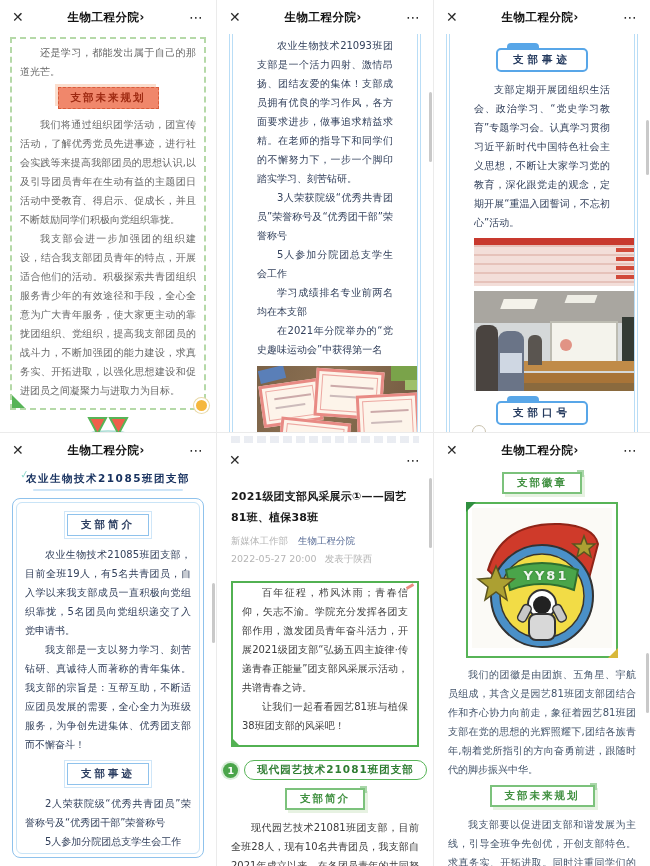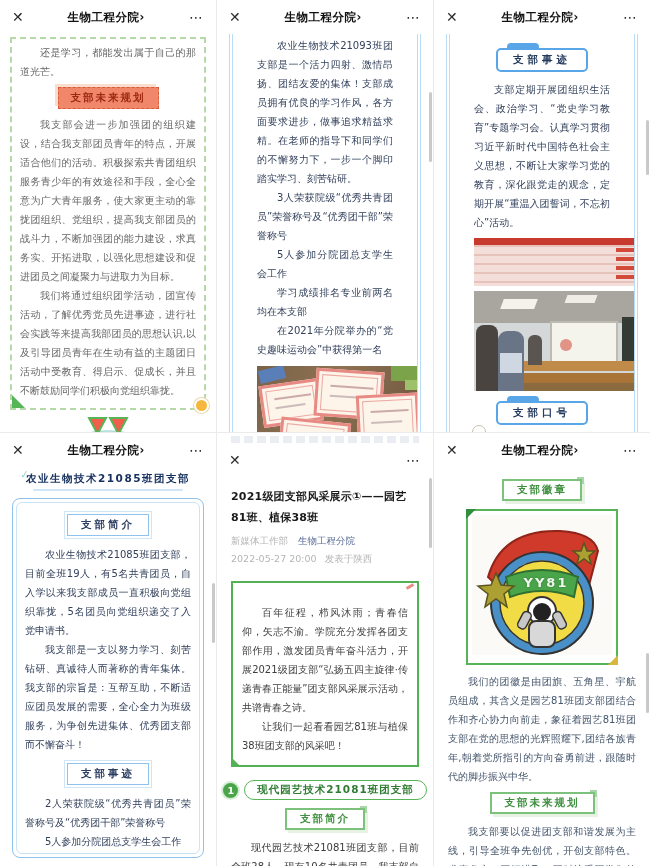--- a/index.html
+++ b/index.html
@@ -88,21 +88,21 @@
   .p4boxin { border:1px solid #c9e4f7; border-radius:6px; padding:2px 8px 6px; height:100%; overflow:hidden; }
   .p4 .t { color:#33415c; }
 
   
   .p5t { margin:9px 14px 7px; font-size:11px; font-weight:bold; color:#1a1a1a; line-height:21px; letter-spacing:0.2px; }
   .p5by { margin:0 14px; font-size:9.5px; }
   .p5dept { color:#b5b5b5; }
   .p5acct { color:#576b95; margin-left:7px; cursor:pointer; }
   .p5date { margin:5px 14px 0; font-size:9.5px; color:#b5b5b5; }
   .p5loc { margin-left:5px; }
-  .gbox { position:relative; margin:15px 14px 0; border:2px solid #52b152; padding:20px 9px 10px; }
+  .gbox { position:relative; margin:15px 14px 0; border:2px solid #52b152; padding:0 9px 10px; }
   .gbox .t { color:#3d3d3d; }
   .gbox-fold { position:absolute; left:-2px; bottom:-2px; width:0; height:0; border-left:10px solid #52b152; border-top:10px solid transparent; }
   .gbox-mark { position:absolute; top:2px; right:3px; width:8px; height:3px; background:#e05a4a; opacity:.7; transform:rotate(-30deg); }
   .p5sec { display:flex; width:max-content; margin:13px auto 2px; align-items:center; gap:6px; }
   .p5num { width:15px; height:15px; border-radius:50%; background:#4aa54a; color:#fff; font-size:9.5px; font-weight:bold;
     display:flex; align-items:center; justify-content:center; box-shadow:0 0 0 2px #d8edd8; }
   .p5pill { border:1.5px solid #57b457; border-radius:12px; padding:2px 12px; color:#2f7d32; font-weight:bold; font-size:10.5px; letter-spacing:1px; background:#fff; }
   .p5 .body { color:#3a3a3a; }
 
   
@@ -124,22 +124,22 @@
 
   <div class="cell bR bB p1">
     <div class="phead">
       <span class="phx">✕</span>
       <span class="pht"><span>生物工程分院</span><span>›</span></span>
       <span class="phm">⋯</span>
     </div>
     <div class="p1-frame">
       <p class="t ind">还是学习，都能发出属于自己的那道光芒。</p>
       <div class="badge-orange">支部未来规划</div>
+      <p class="t ind">我们将通过组织团学活动，团宣传活动，了解优秀党员先进事迹，进行社会实践等来提高我部团员的思想认识,以及引导团员青年在生动有益的主题团日活动中受教育、得启示、促成长，并且不断鼓励同学们积极向党组织靠拢。</p>
       <p class="t ind">我支部会进一步加强团的组织建设，结合我支部团员青年的特点，开展适合他们的活动。积极探索共青团组织服务青少年的有效途径和手段，全心全意为广大青年服务，使大家更主动的靠拢团组织、党组织，提高我支部团员的战斗力，不断加强团的能力建设，求真务实、开拓进取，以强化思想建设和促进团员之间凝聚力与进取力为目标。</p>
-      <p class="t ind">我们将通过组织团学活动，团宣传活动，了解优秀党员先进事迹，进行社会实践等来提高我部团员的思想认识,以及引导团员青年在生动有益的主题团日活动中受教育、得启示、促成长，并且不断鼓励同学们积极向党组织靠拢。</p>
       <span class="p1-tri"></span>
       <span class="p1-clock"></span>
     </div>
     <div class="p1-end">
       <svg class="wm" width="46" height="22" viewBox="0 0 46 22">
         <ellipse cx="23" cy="19" rx="18" ry="3" fill="none" stroke="#a9dcd4" stroke-width="1.5"></ellipse>
         <polygon points="4,3 21,3 12.5,19" fill="#ef5f4b" stroke="#57b457" stroke-width="2"></polygon>
         <polygon points="25,3 42,3 33.5,19" fill="#ef5f4b" stroke="#57b457" stroke-width="2"></polygon>
       </svg>
 
@@ -276,21 +276,21 @@
     <p class="t ind body" style="margin:0 14px;">现代园艺技术21081班团支部，目前全班28人，现有10名共青团员，我支部自2021年成立以来，在各团员青年的共同努力下，以提高团支部成员思想政治素质为核心；以加强学风建设为重点；以丰富多彩的团支部活动为载体；以加</p>
     <div class="sb" style="top:45px;height:70px;"></div>
   </div>
 
   <div class="cell p6">
     <div class="phead">
       <span class="phx">✕</span>
       <span class="pht"><span>生物工程分院</span><span>›</span></span>
       <span class="phm">⋯</span>
     </div>
-    <div class="badge-green" style="margin-top:12px;">支部徽章</div>
+    <div class="badge-green" style="margin-top:5px;">支部徽章</div>
     <div class="draw-frame">
       <svg width="140" height="140" viewBox="0 0 140 140">
         <rect width="140" height="140" fill="#fbfaf6"></rect>
         <path d="M16 62 Q30 14 88 16 Q122 18 126 36 L116 74 Q82 42 34 80 Z" fill="#cf3a2a" stroke="#8f2418" stroke-width="2"></path>
         <polygon points="112,28 115,36 123,36 117,41 119,49 112,44 105,49 107,41 101,36 109,36" fill="#aca032" stroke="#5a5420" stroke-width="1.5"></polygon>
         <circle cx="70" cy="88" r="47" fill="#f2dc46" stroke="#4a90c8" stroke-width="9"></circle>
         <circle cx="70" cy="88" r="51" fill="none" stroke="#333" stroke-width="2"></circle>
         <circle cx="70" cy="88" r="42" fill="none" stroke="#333" stroke-width="1.5"></circle>
         <path d="M34 62 Q70 48 106 62 L102 82 Q70 70 38 82 Z" fill="#4aa54a" stroke="#2f6f2f" stroke-width="2"></path>
         <circle cx="70" cy="96" r="14" fill="#fff" stroke="#333" stroke-width="2"></circle>

